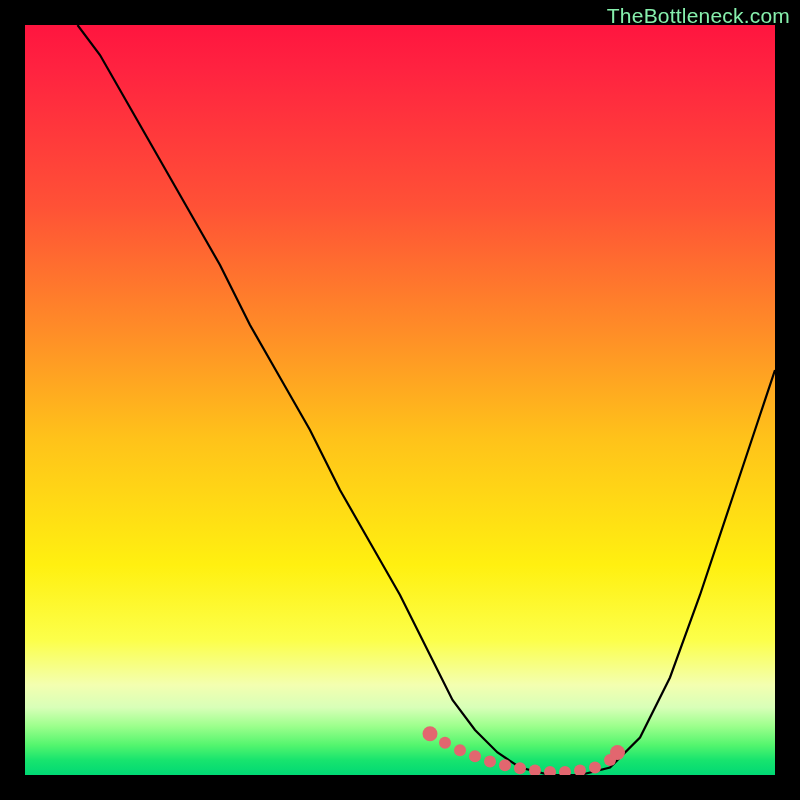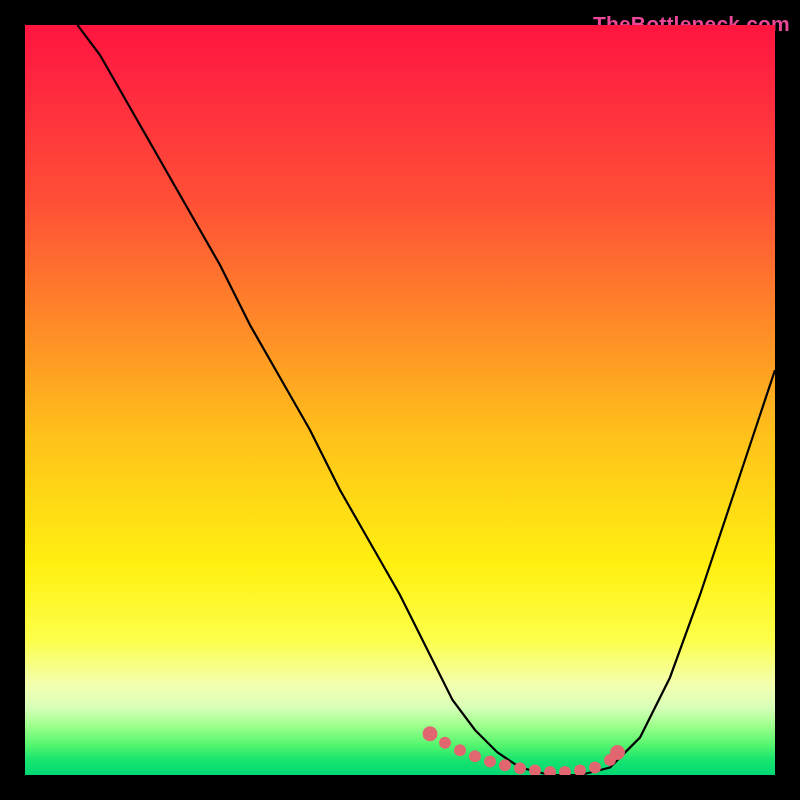--- a/index.html
+++ b/index.html
@@ -38,26 +38,26 @@
       #f3ffb0 88%,
       #d8ffb8 91%,
       #9cff8c 93.5%,
       #54f56e 96%,
       #18e46e 98%,
       #00d874 100%
     );
   }
   .watermark {
     position: absolute;
-    top: 12px;
+    top: 4px;
     right: 10px;
-    color: #ec4899;
+    color: #86efac;
     font-size: 21px;
     letter-spacing: 0.2px;
-    font-weight: 700;
+    font-weight: 400;
   }
   svg.curve {
     position: absolute;
     top: 0;
     left: 0;
     width: 750px;
     height: 750px;
   }
 </style>
 </head>

